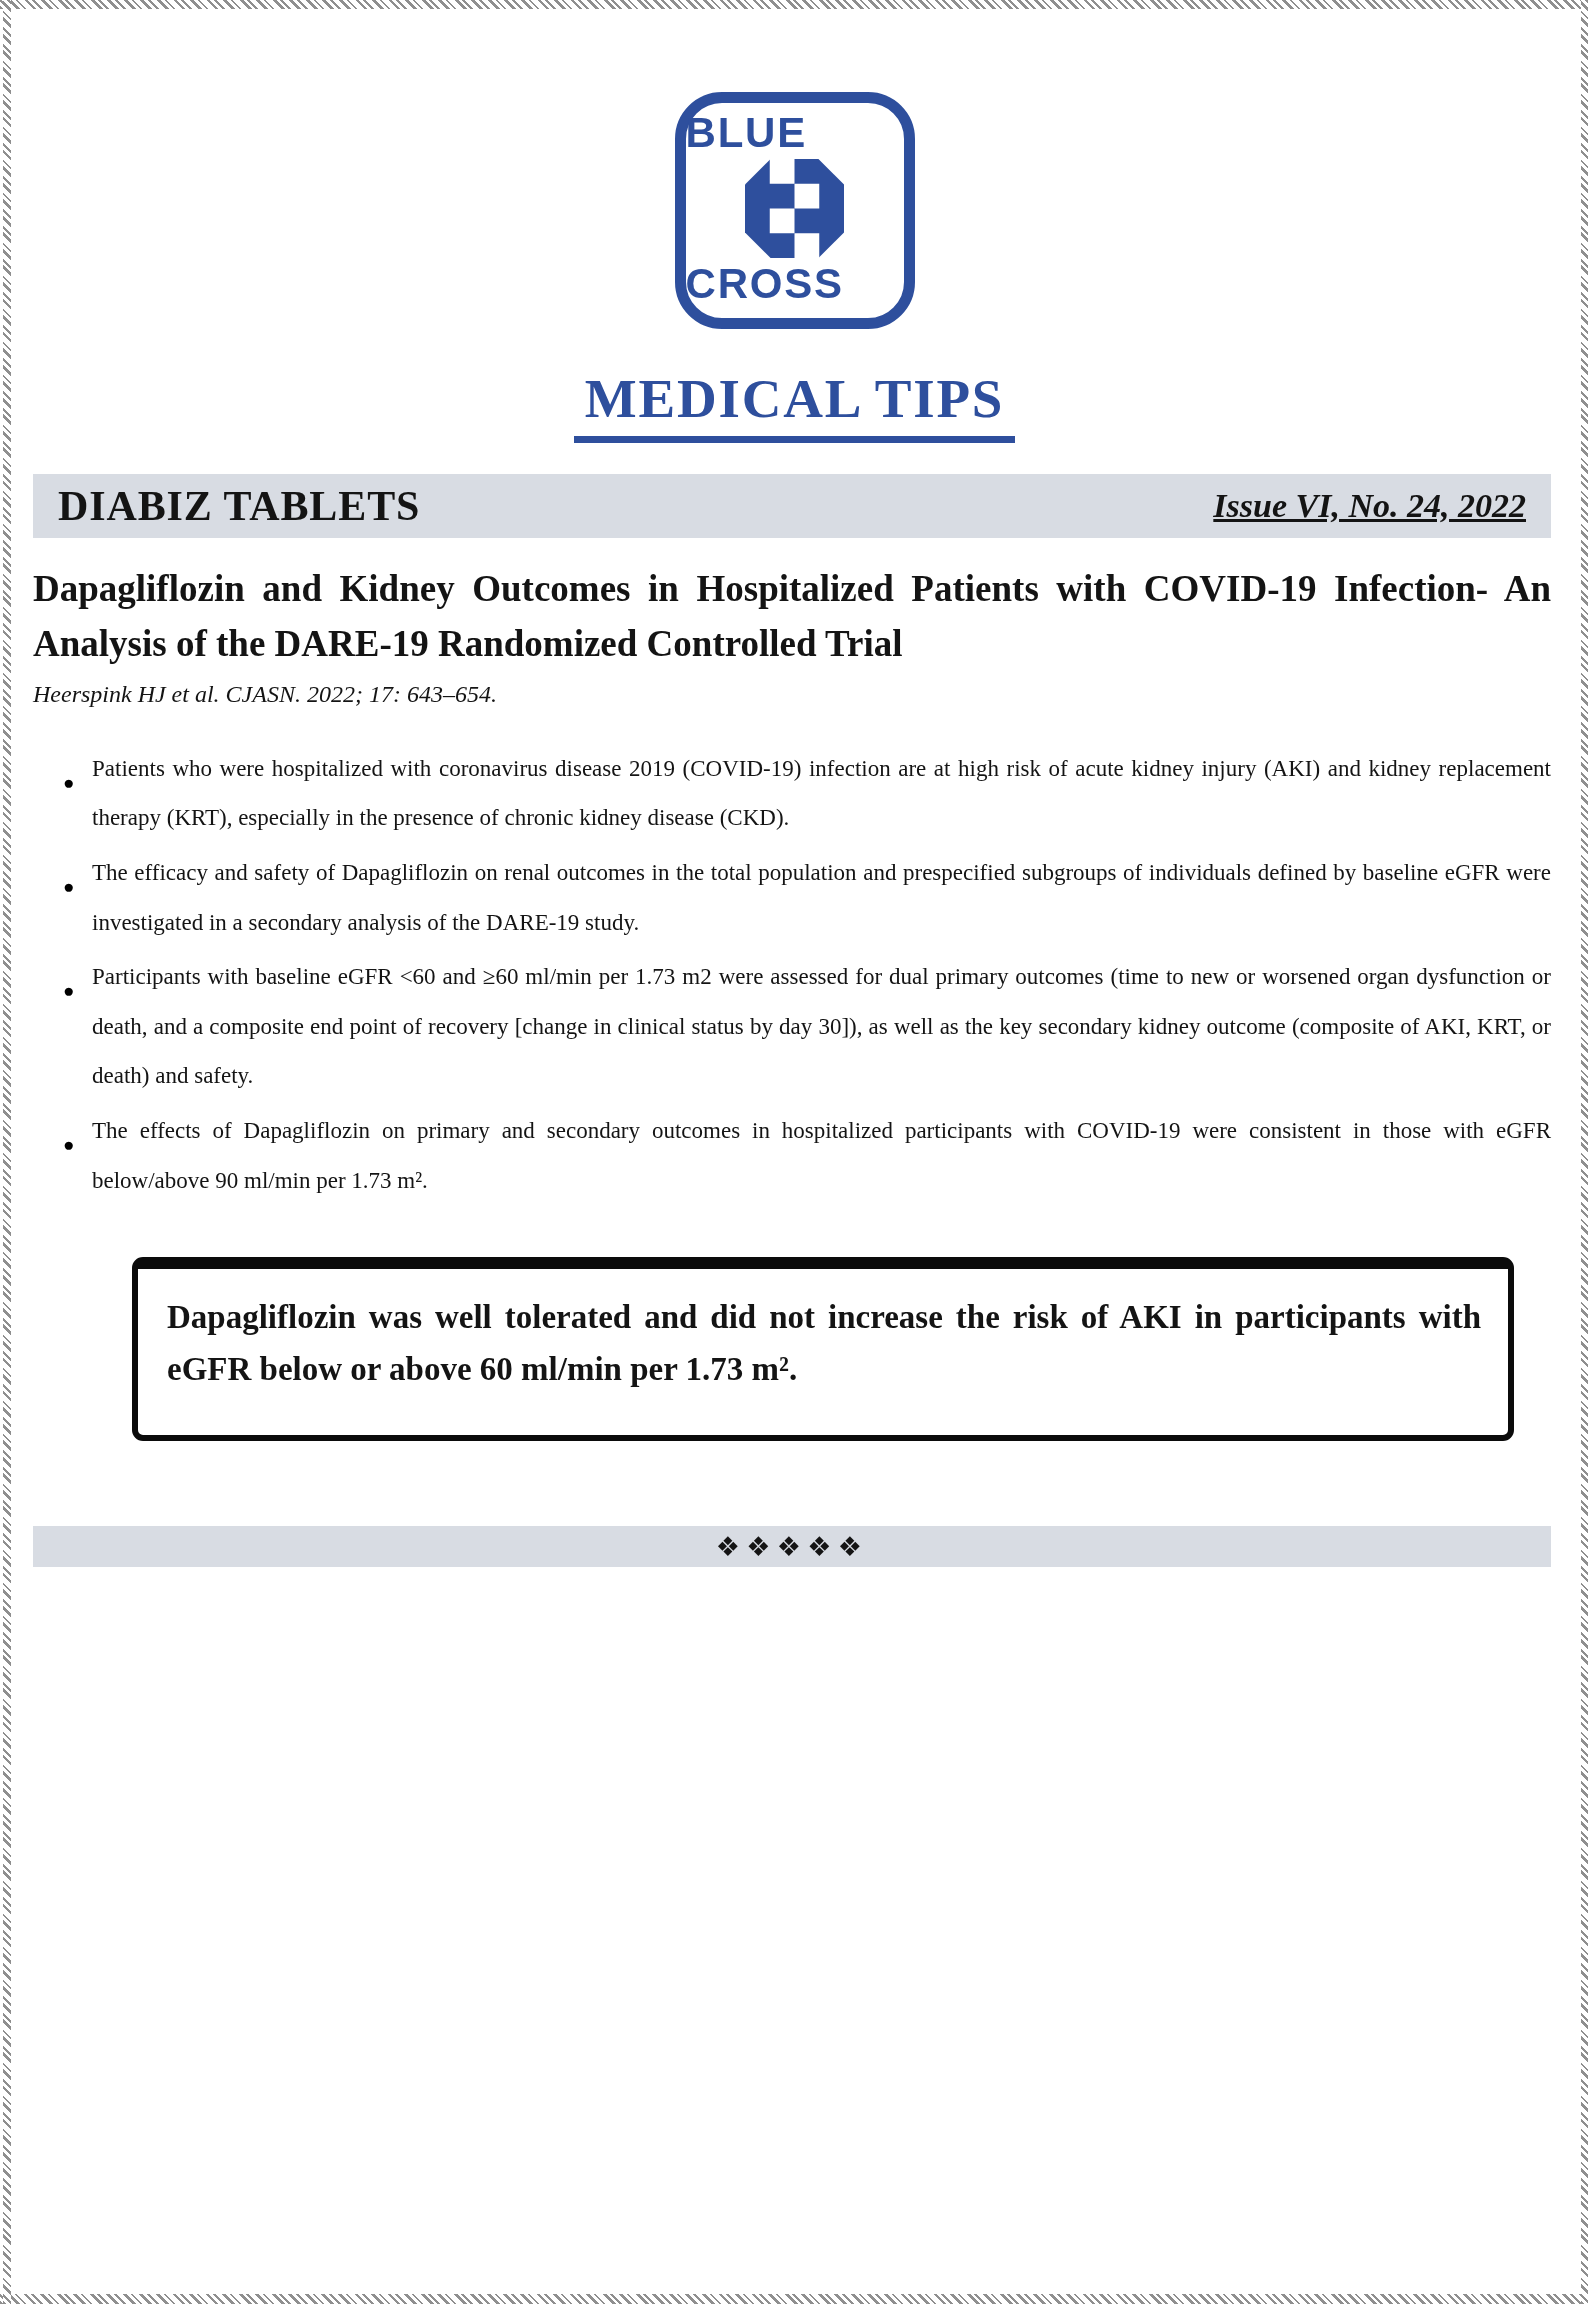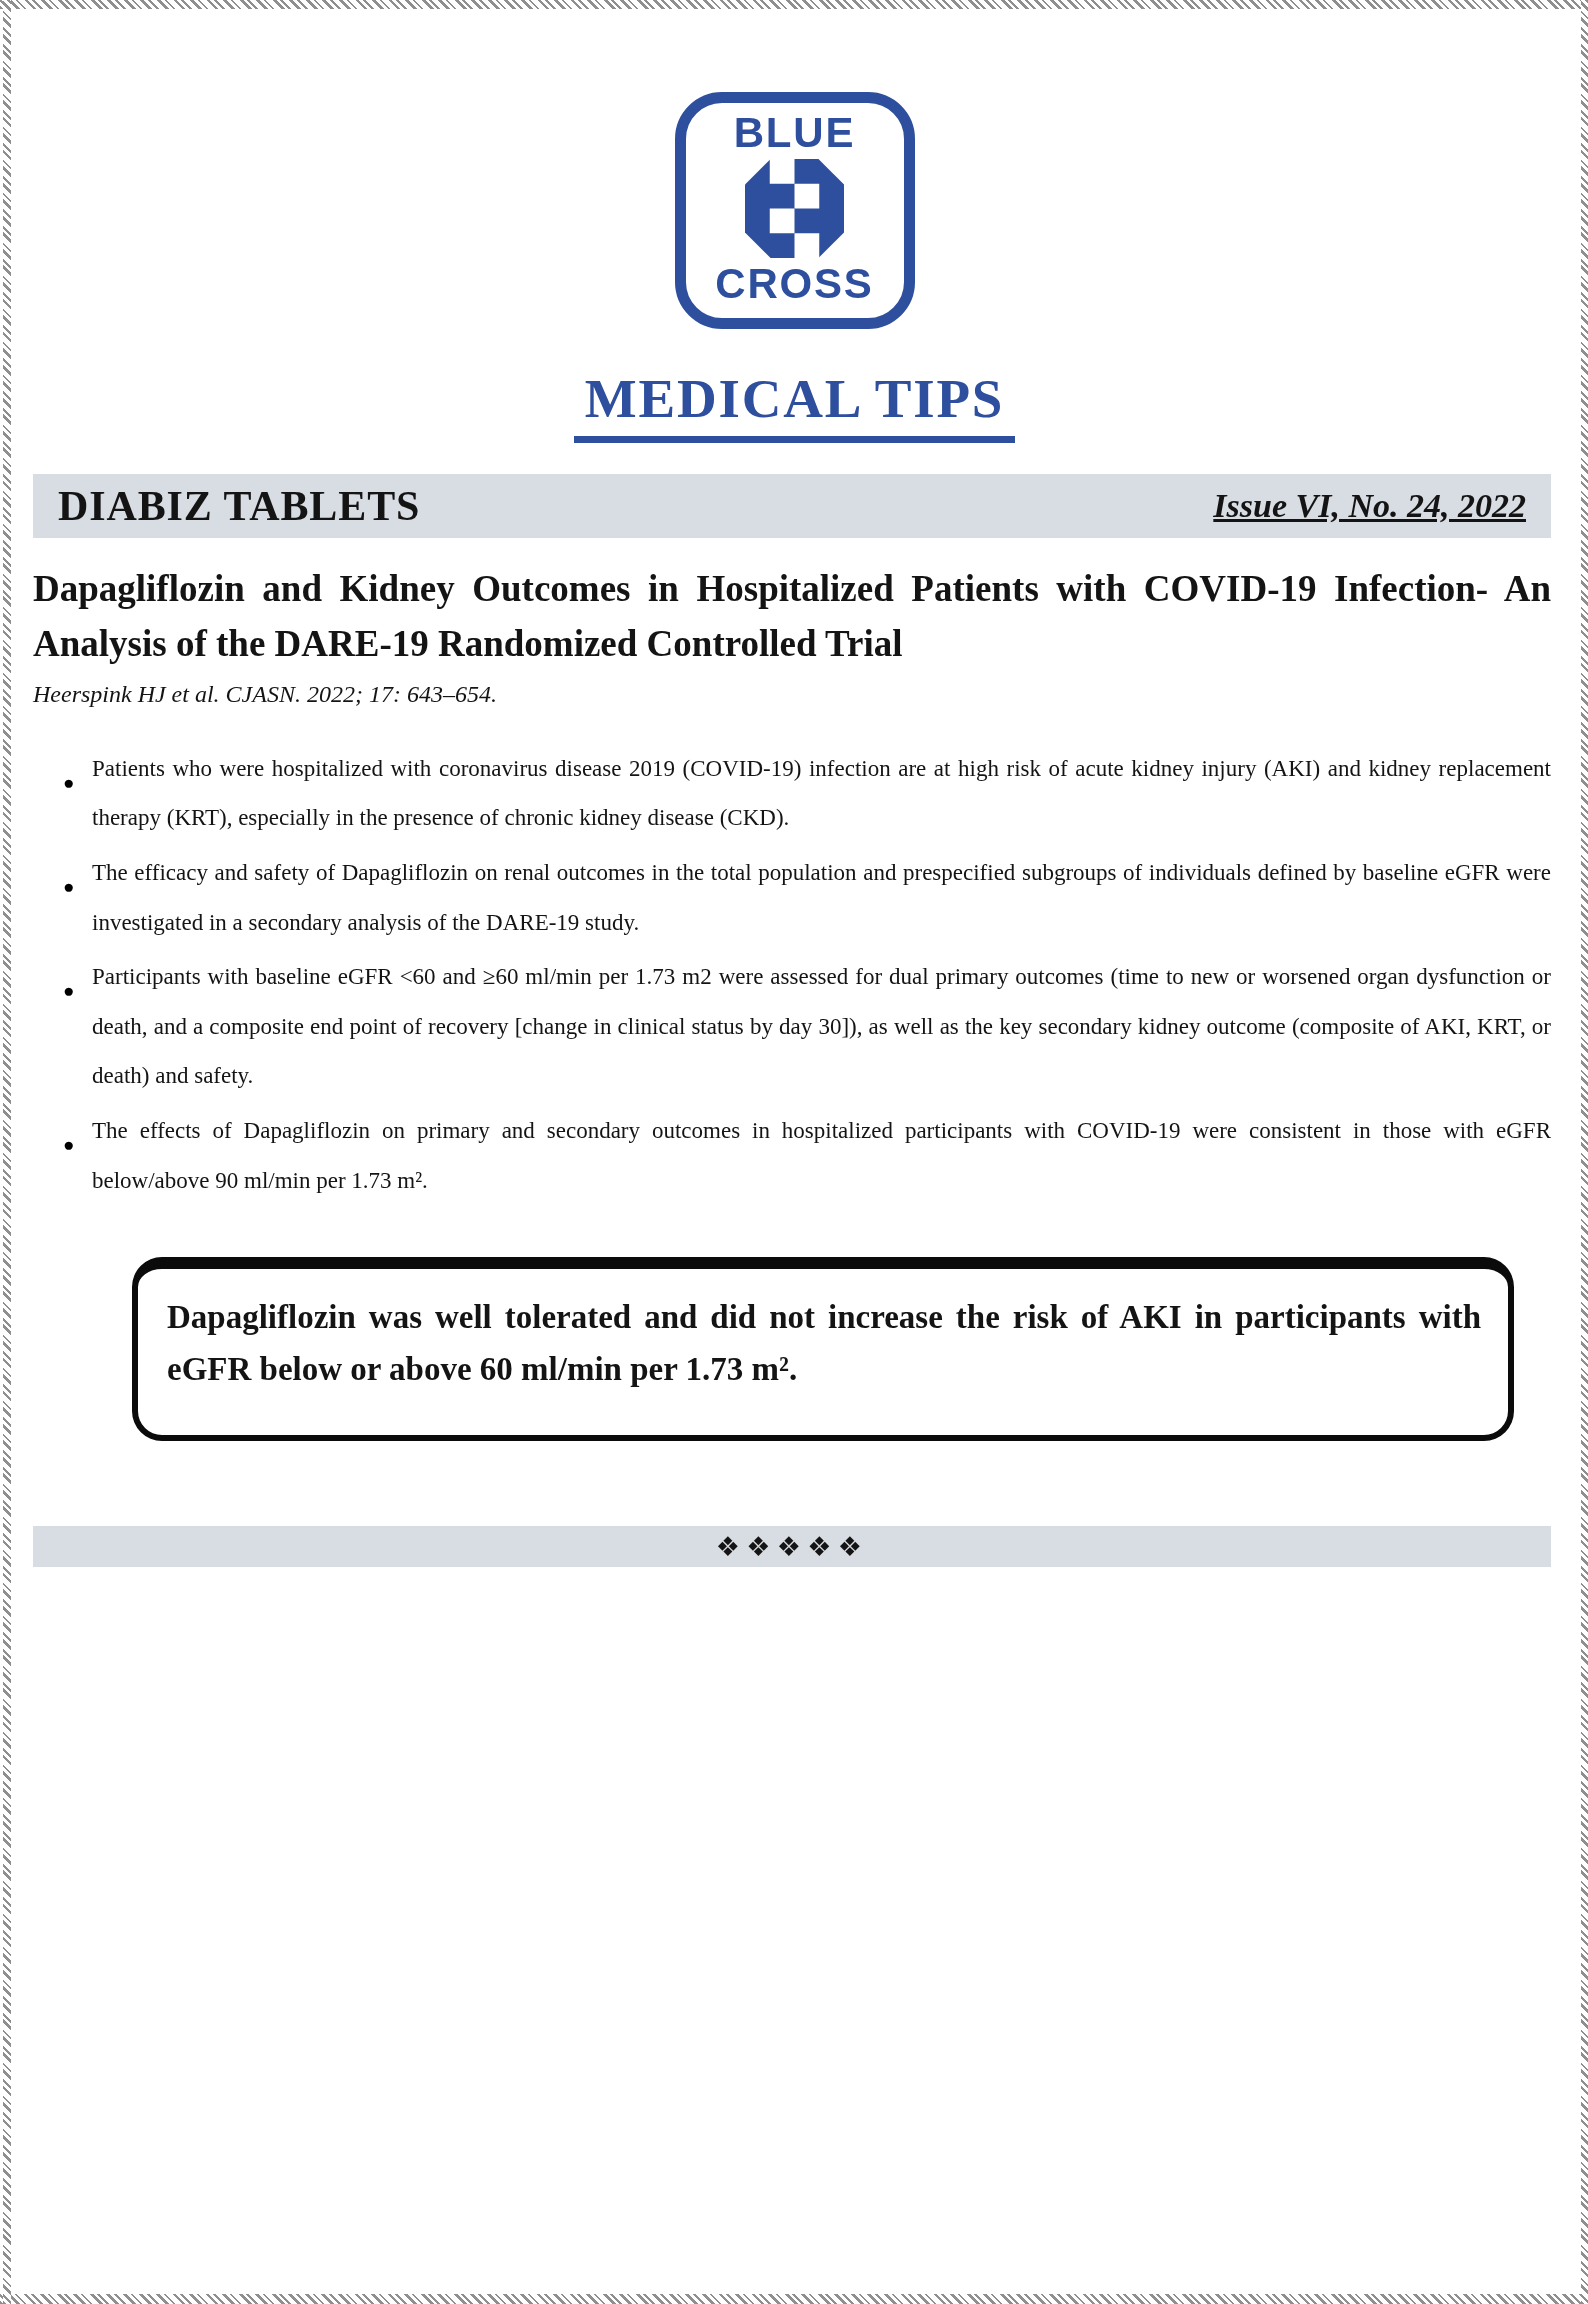--- a/index.html
+++ b/index.html
@@ -18,21 +18,21 @@
   .edge.left{left:2.7px;top:0;width:8px;height:100%;}
   .edge.right{right:0;top:0;width:8px;height:100%;}
 
   
   .logo-box{
     width:218px;
     margin:92px auto 0 auto;
     border:11.7px solid var(--brand);
     border-radius:47px;
     padding:7.2px 0 10.8px 0;
-    text-align:center;
+    text-align:left;
   }
   .logo-word{
     font-family:"Liberation Sans", sans-serif;
     font-weight:900;
     font-size:42px;
     line-height:1.1;
     letter-spacing:1.8px;
     color:var(--brand);
   }
   .logo-box svg{display:block;margin:2.7px auto;}
@@ -97,21 +97,21 @@
     left:30px;
     top:29px;
     font-size:19px;
     line-height:1;
     color:#000;
   }
   .conclusion-box{
     margin:52px 37px 0 99px;
     border:6.3px solid #0b0b0b;
     border-top-width:12.6px;
-    border-radius:30px;
+    border-radius:11px;
     padding:21.6px 27px 40px 29px;
   }
   .conclusion-box p{
     margin:0;
     font-size:33px;
     font-weight:bold;
     line-height:1.58;
     text-align:justify;
   }
 

